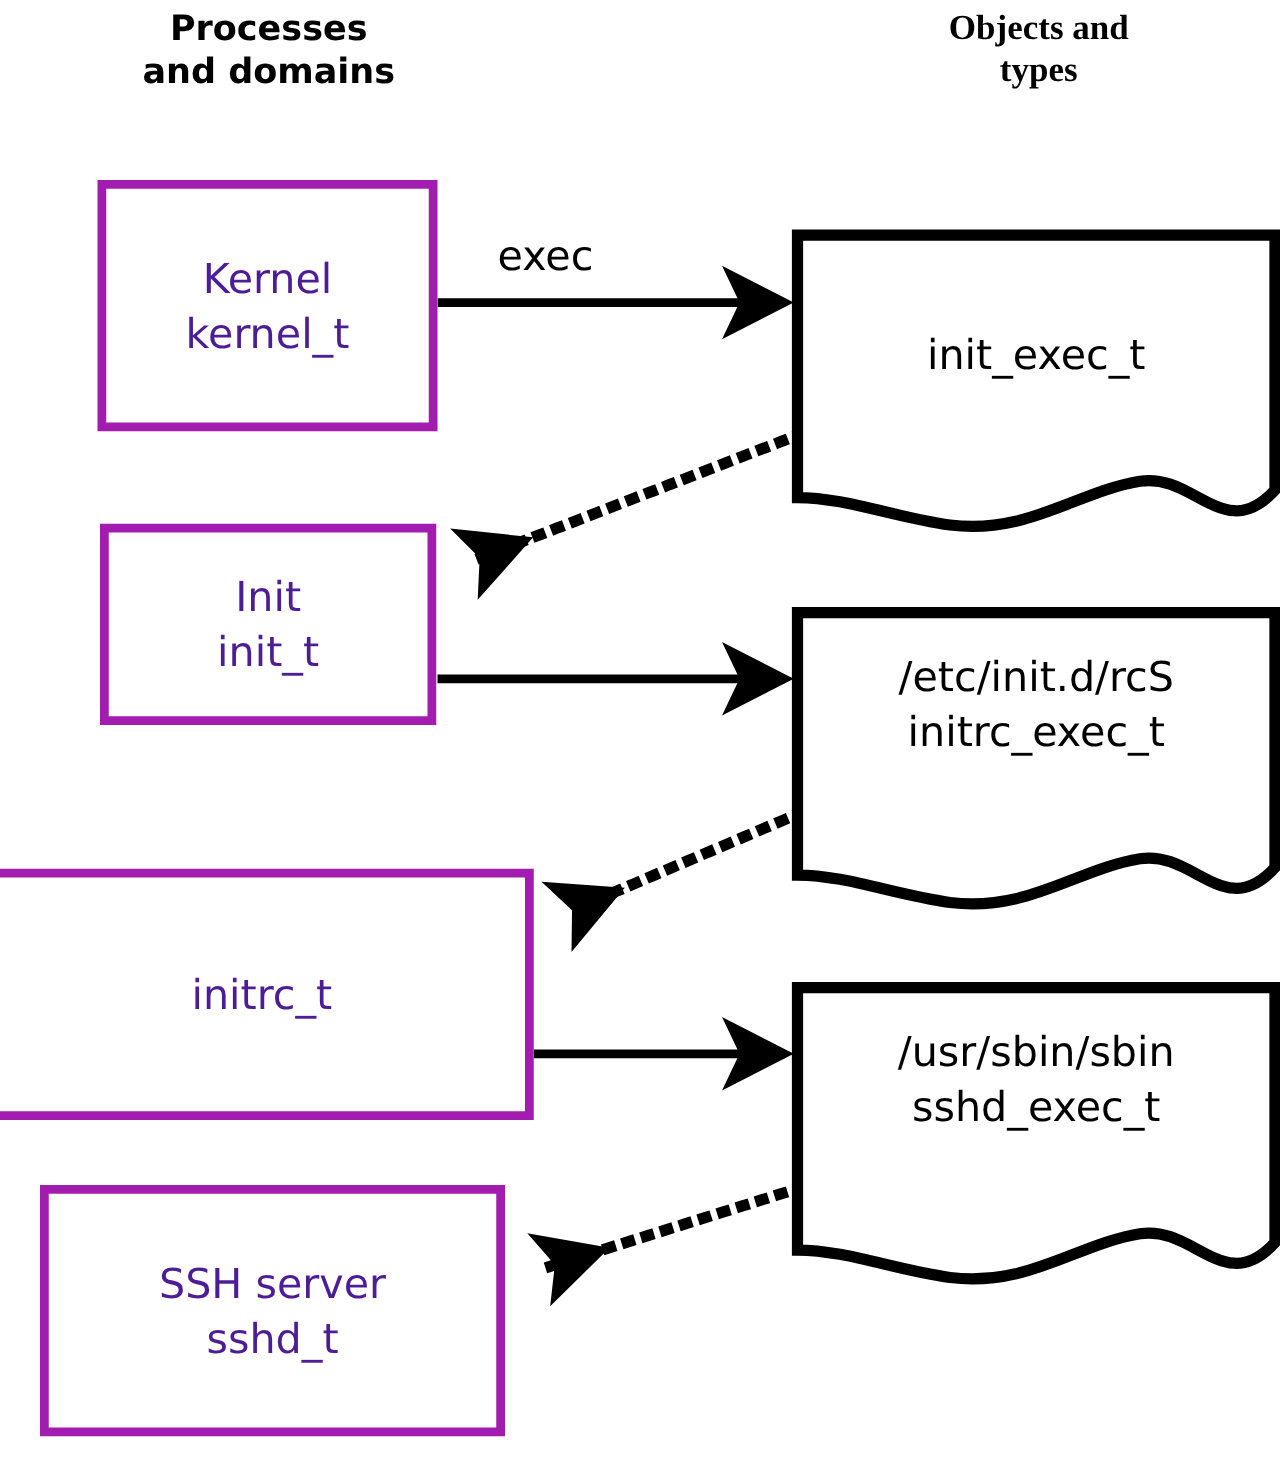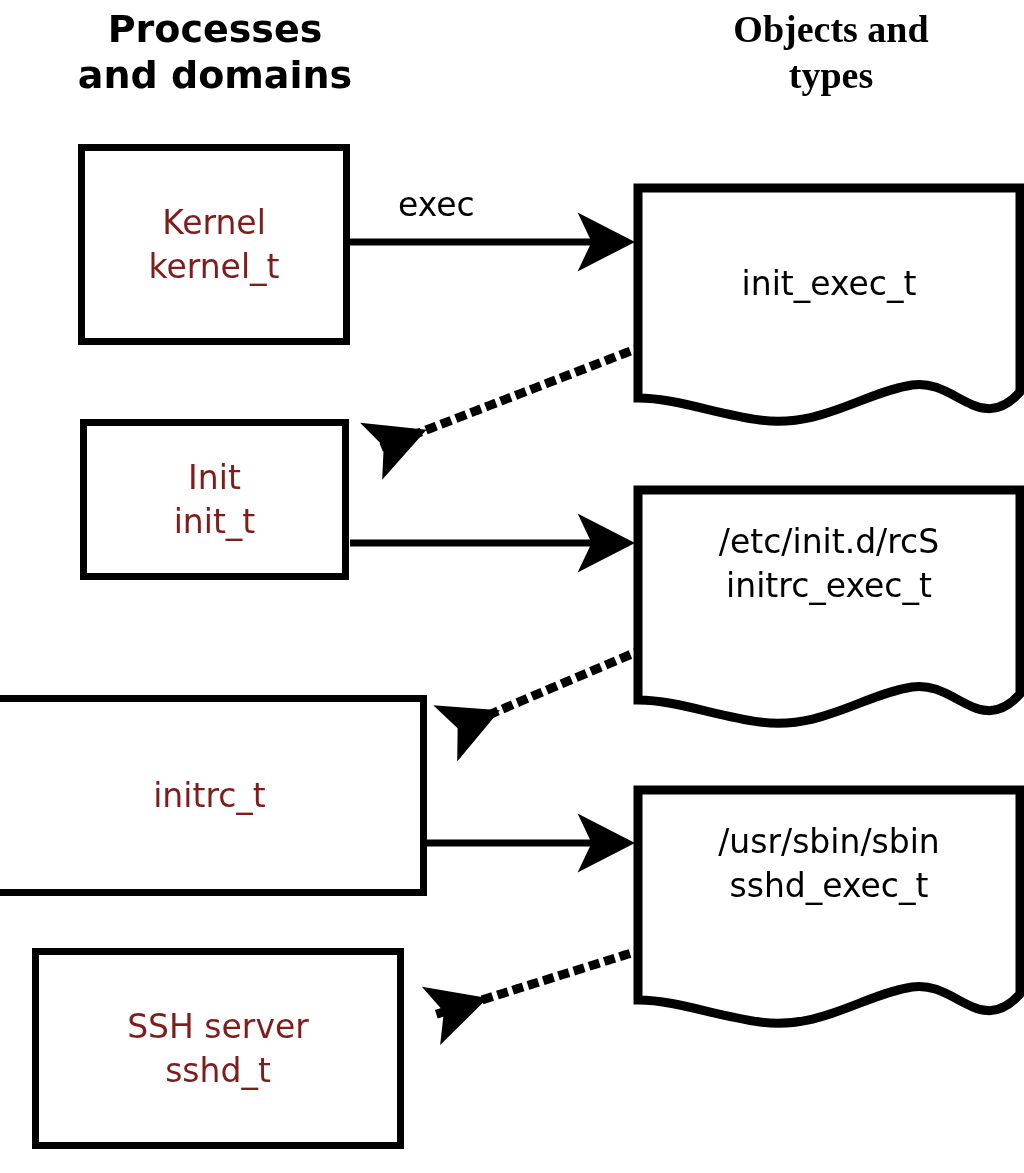--- a/index.html
+++ b/index.html
@@ -14,39 +14,39 @@
     position: relative;
     width: 1024px;
     height: 1173px;
     background: #ffffff;
     overflow: hidden;
   }
   .col-header {
     position: absolute;
     font-family: "DejaVu Sans", sans-serif;
     font-weight: bold;
-    font-size: 38px;
+    font-size: 28px;
     line-height: 1.22;
     color: #000000;
     text-align: center;
     white-space: pre-line;
   }
   #header-left  { left: 40px;  top: 6px;  width: 350px; }
   #header-right { left: 640px; top: 6px;  width: 382px; font-family: Liberation Serif, serif; }
 
   .proc-box {
     position: absolute;
     box-sizing: border-box;
-    border: 7px solid #000000;
+    border: 7px solid #a21caf;
     background: #ffffff;
     display: flex;
     flex-direction: column;
     align-items: center;
     justify-content: center;
-    color: #7f1d1d;
+    color: #4c1d95;
     font-size: 33px;
     line-height: 1.32;
     text-align: center;
   }
   .proc-box .l1, .proc-box .l2 { display: block; }
 
   .doc-shape {
     position: absolute;
   }
   .doc-shape svg { display: block; }

